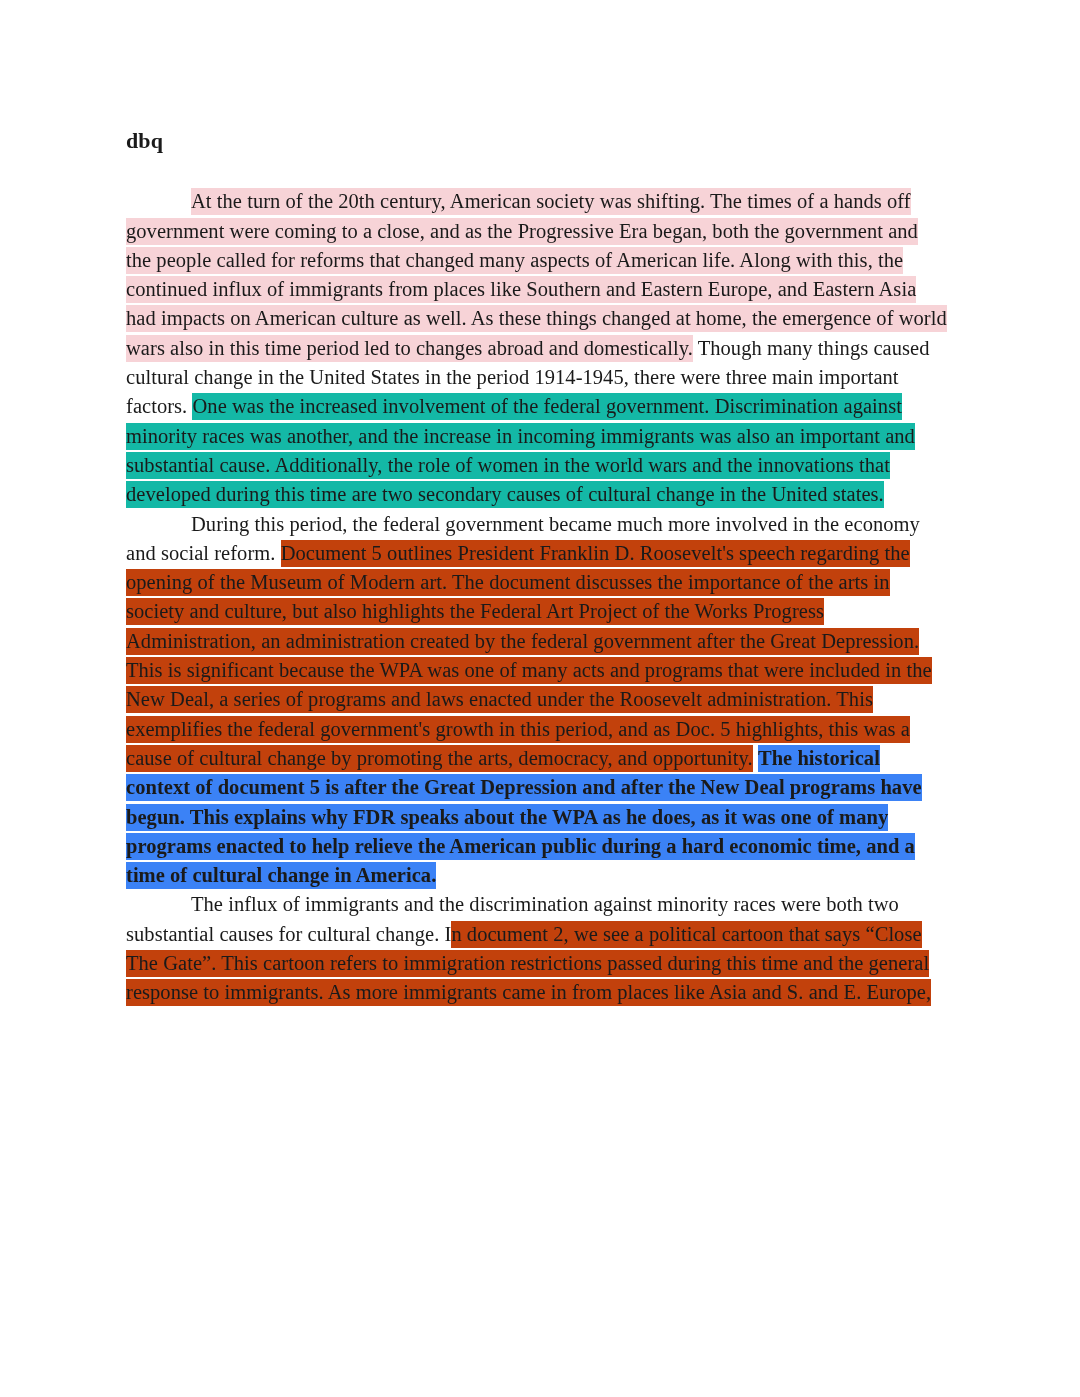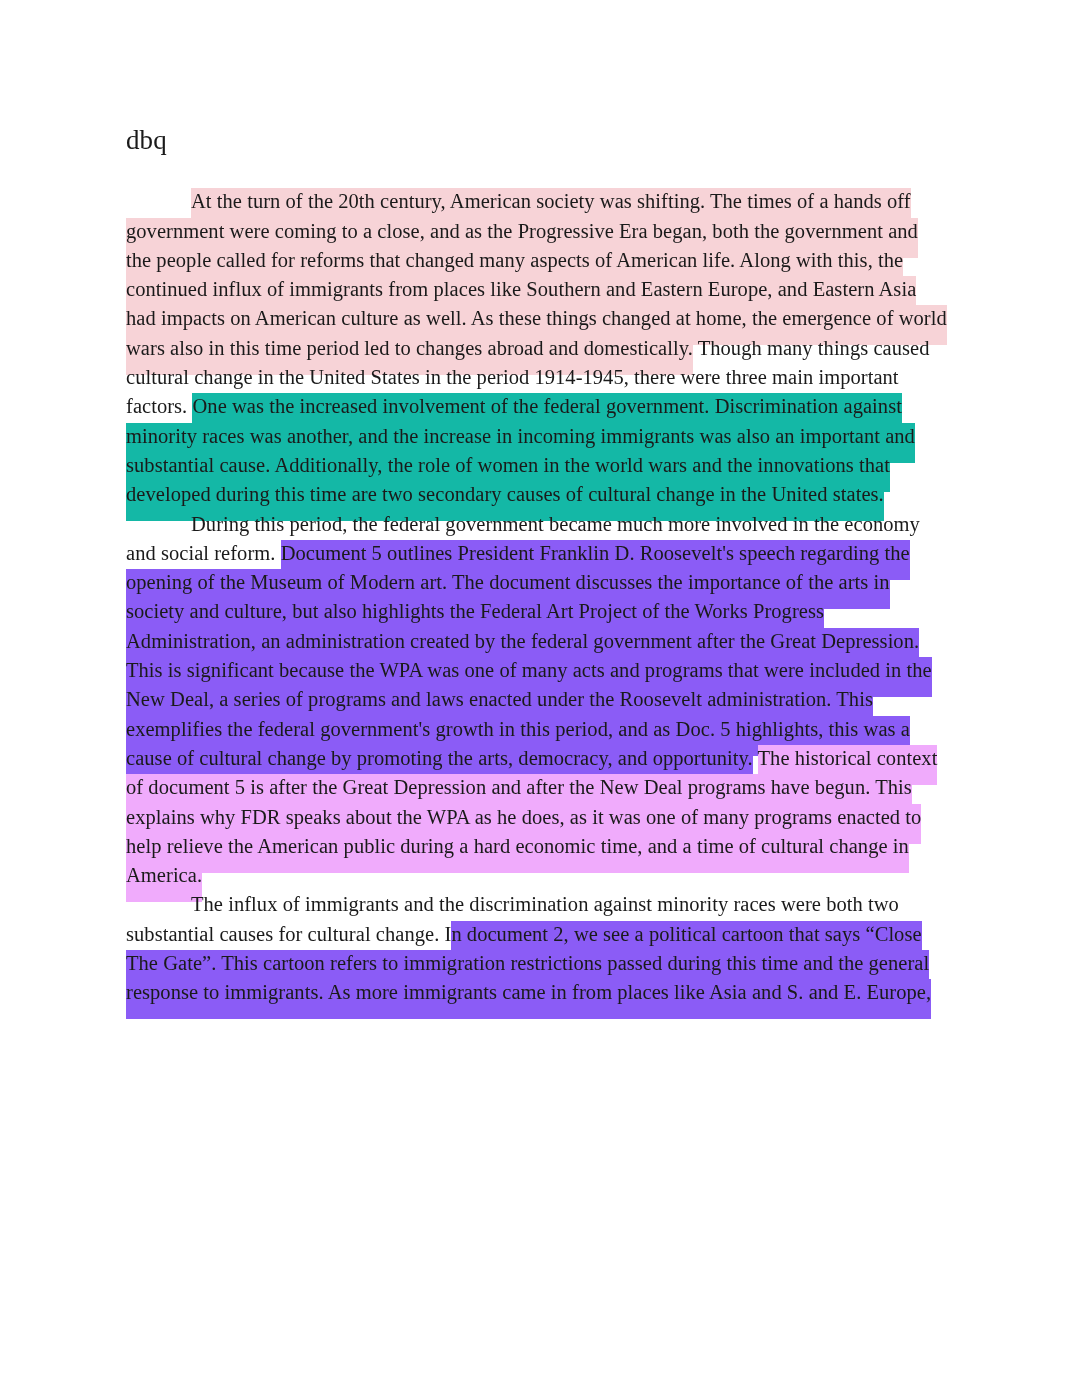--- a/index.html
+++ b/index.html
@@ -15,24 +15,25 @@
     -webkit-font-smoothing: antialiased;
   }
   .page {
     position: relative;
     width: 1080px;
     min-height: 1397px;
     box-sizing: border-box;
     padding: 126px 132px 0 126px;
   }
   .doc-heading {
-    font-size: 27px;
+    font-size: 22px;
     line-height: 29.3px;
     margin: 0 0 32px 0;
     letter-spacing: 0.1px;
+    font-weight: bold;
   }
   .prompt {
     font-size: 20.5px;
     line-height: 29.3px;
     margin: 0 0 30px 0;
     max-width: 822px;
     letter-spacing: 0.05px;
   }
   .body-text {
     font-size: 20.5px;
@@ -42,27 +43,27 @@
     text-align: left;
   }
   .para {
     margin: 0;
     text-indent: 65px;
   }
   
   .hl {
     -webkit-box-decoration-break: clone;
     box-decoration-break: clone;
-    padding: 2px 0 16px 0;
+    padding: 2px 0 3px 0;
     margin-top: 12px;
   }
   .hl-pink   { background-color: #f7d3d7; }
   .hl-blue   { background-color: #14b8a6; }
-  .hl-yellow { background-color: #8b5cf6; }
-  .hl-green  { background-color: #f0abfc; }
+  .hl-yellow { background-color: #c2410c; }
+  .hl-green  { background-color: #3b82f6; font-weight: bold; }
 </style>
 </head>
 <body>
 
 <div class="page">
 
   <div class="doc-heading">dbq</div>
 
 
   <div class="body-text">

